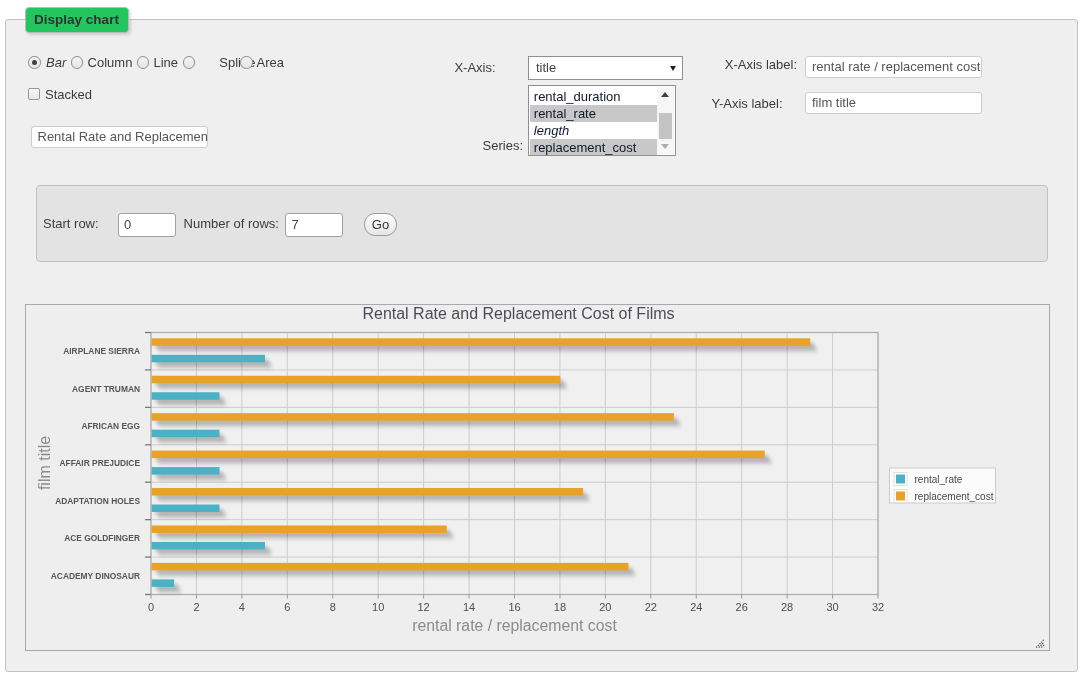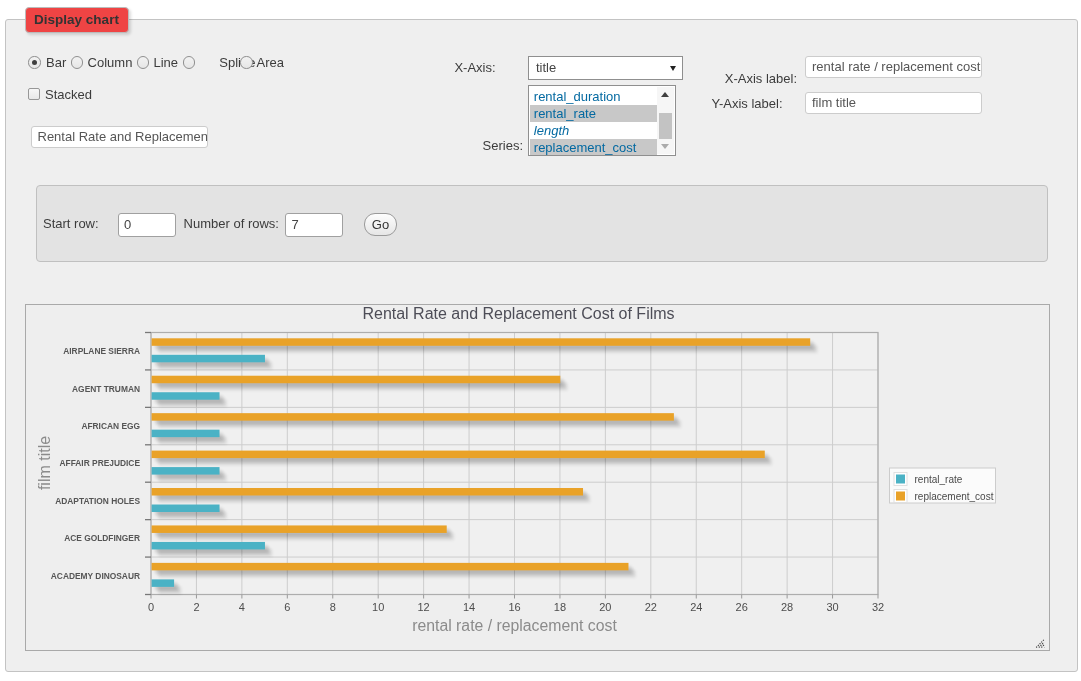--- a/index.html
+++ b/index.html
@@ -5,32 +5,32 @@
 .page { position:relative; width:1081px; height:681px; overflow:hidden; }
 .abs { position:absolute; }
 .lbl { position:absolute; font-size:13px; color:#3c3c3c; white-space:nowrap; line-height:16px; }
 .inp { position:absolute; background:#fff; border:1px solid #ccc; border-radius:3px;
        font-size:13px; color:#565656; line-height:20px; padding:0 6px; white-space:nowrap; overflow:hidden; }
 .inp2 { position:absolute; background:#fff; border:1px solid #a0a0a0; border-radius:3px;
        font-size:13px; color:#444; line-height:22px; padding:0 5px; white-space:nowrap; overflow:hidden; }
 .radio { position:absolute; width:12.4px; height:12.4px; border-radius:50%;
          border:1px solid #909090; background:linear-gradient(#f2f2f2,#e6e6e6); }
 .radio .dot { position:absolute; left:2.7px; top:2.7px; width:5px; height:5px; border-radius:50%; background:#3f3f3f; }
-.opt { position:absolute; left:1px; right:18px; height:17.2px; font-size:13px; color:#0369a1; line-height:17px; padding-left:4px; white-space:nowrap; }
+.opt { position:absolute; left:1px; right:18px; height:17.2px; font-size:13px; color:#0f172a; line-height:17px; padding-left:4px; white-space:nowrap; }
 </style></head>
 <body>
 <div class="page">
   <div class="abs" style="left:4.5px;top:19px;width:1073px;height:652.5px;background:#efefef;border:1px solid #c3c3c3;border-radius:3px;"></div>
-  <div class="abs" style="left:24.5px;top:7px;width:104px;height:25.5px;background:#ef4444;border:1px solid #bbb;border-radius:4px;box-shadow:2px 2px 3px rgba(0,0,0,0.14);
+  <div class="abs" style="left:24.5px;top:7px;width:104px;height:25.5px;background:#22c55e;border:1px solid #bbb;border-radius:4px;box-shadow:2px 2px 3px rgba(0,0,0,0.14);
        font-size:13.5px;font-weight:bold;color:#333;text-align:center;line-height:24px;">Display chart</div>
 
   <div class="radio" style="left:28.2px;top:56.2px;">
       <div class="dot"></div>
     </div>
-  <div class="lbl" style="left:46.1px;top:54.5px;">Bar</div>
+  <div class="lbl" style="left:46.1px;top:54.5px;font-style:italic;">Bar</div>
   <div class="radio" style="left:70.8px;top:56.2px;"></div>
   <div class="lbl" style="left:87.6px;top:54.5px;">Column</div>
   <div class="radio" style="left:136.8px;top:56.2px;"></div>
   <div class="lbl" style="left:153.5px;top:54.5px;">Line</div>
   <div class="radio" style="left:182.5px;top:56.2px;"></div>
   <div class="lbl" style="left:199.3px;top:54.5px;margin-left:20px;">Spline</div>
   <div class="radio" style="left:240.4px;top:56.2px;"></div>
   <div class="lbl" style="left:256.6px;top:54.5px;">Area</div>
 
   <div class="abs" style="left:28.3px;top:88px;width:11.5px;height:11.5px;border:1px solid #979797;border-radius:2px;background:linear-gradient(#f7f7f7,#e8e8e8);"></div>
@@ -47,21 +47,21 @@
     <div class="opt" style="top:2px;">rental_duration</div>
     <div class="opt" style="top:19.2px;background:#c8c8c8;">rental_rate</div>
     <div class="opt" style="top:36.4px;font-style:italic;">length</div>
     <div class="opt" style="top:53.4px;background:#c8c8c8;">replacement_cost</div>
     <div style="position:absolute;right:1px;top:1px;width:17px;bottom:1px;background:#f6f6f6;"></div>
     <div style="position:absolute;right:5.5px;top:6px;width:0;height:0;border-left:4px solid transparent;border-right:4px solid transparent;border-bottom:5px solid #404040;"></div>
     <div style="position:absolute;right:3px;top:27px;width:13px;height:26px;background:#c3c3c3;"></div>
     <div style="position:absolute;right:5.5px;bottom:6px;width:0;height:0;border-left:4px solid transparent;border-right:4px solid transparent;border-top:5px solid #ababab;"></div>
   </div>
 
-  <div class="lbl" style="left:697px;top:71px;width:100px;text-align:right;">X-Axis label:</div>
+  <div class="lbl" style="left:697px;top:57px;width:100px;text-align:right;">X-Axis label:</div>
   <div class="inp" style="left:805px;top:55.5px;width:177px;height:22px;">rental rate / replacement cost</div>
   <div class="lbl" style="left:697px;top:96px;width:100px;text-align:center;">Y-Axis label:</div>
   <div class="inp" style="left:805px;top:92px;width:177px;height:22px;">film title</div>
 
   <div class="abs" style="left:35.5px;top:185px;width:1012px;height:77px;background:#e3e3e3;border:1px solid #c0c0c0;border-radius:4px;"></div>
   <div class="lbl" style="left:43px;top:216px;">Start row:</div>
   <div class="inp2" style="left:118px;top:212.5px;width:58.4px;height:24px;">0</div>
   <div class="lbl" style="left:183.6px;top:216px;">Number of rows:</div>
   <div class="inp2" style="left:285.4px;top:212.5px;width:58px;height:24px;">7</div>
   <div class="abs" style="left:364px;top:213px;width:33px;height:22.5px;border:1px solid #9a9a9a;border-radius:11px;background:linear-gradient(#fdfdfd,#e6e6e6);

